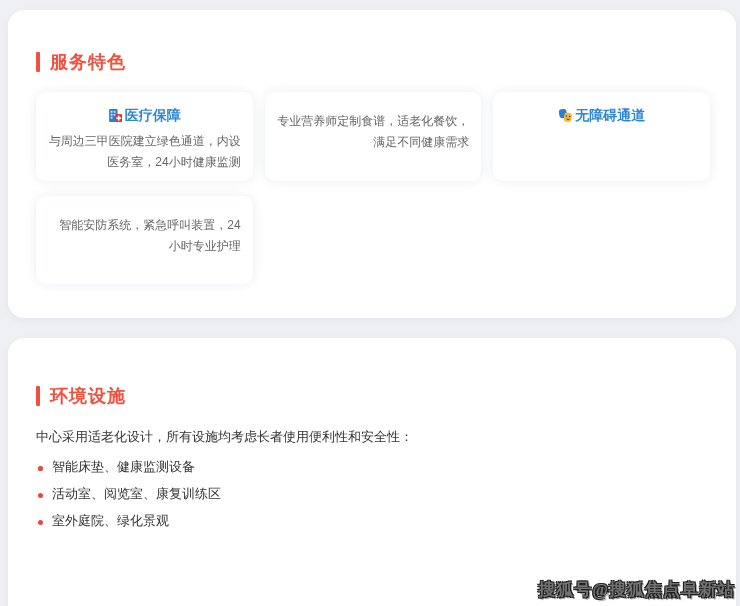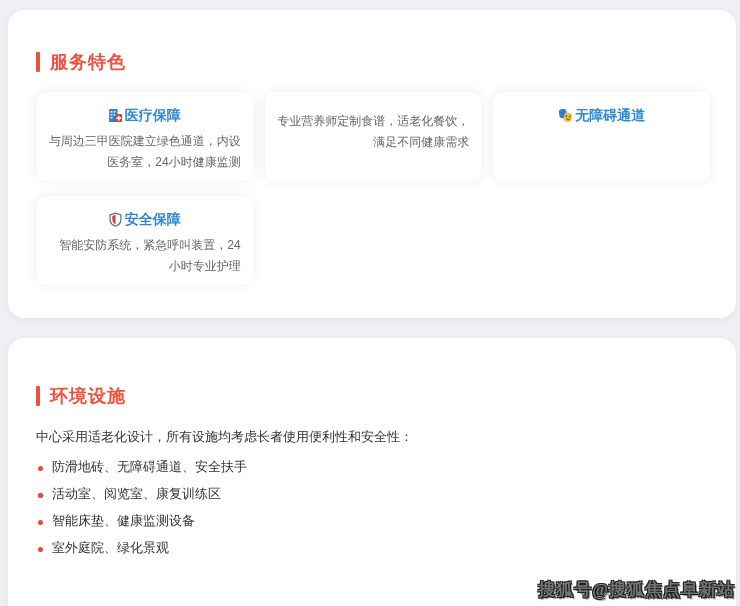--- a/index.html
+++ b/index.html
@@ -118,58 +118,45 @@
             <circle cx="9" cy="8.6" r="0.8" fill="#333"></circle>
             <circle cx="12.4" cy="9.1" r="0.8" fill="#333"></circle>
             <path d="M9.1 11.6 Q10.7 12.8 12.3 11.9" fill="none" stroke="#333" stroke-width="0.9"></path>
           </svg>
         </span>
         <span>无障碍通道</span>
       </div>
     </div>
 
     <div class="feature-card">
-      <div class="card-title">
-        <span>
-          <svg width="15" height="15" viewBox="0 0 16 16">
-            <path d="M8 1.2 L13.8 3.2 V7.8 C13.8 11.6 11.2 14.2 8 15.2 C4.8 14.2 2.2 11.6 2.2 7.8 V3.2 Z" fill="#ffffff" stroke="#5a6b7a" stroke-width="1.3"></path>
-            <path d="M8 3 L4.6 4.2 V7.8 C4.6 10.4 6.1 12.3 8 13.2 Z" fill="#de3c33"></path>
-          </svg>
-        </span>
-        <span>安全保障</span>
-      </div>
       <div class="card-desc">智能安防系统，紧急呼叫装置，24小时专业护理</div>
     </div>
 
   </div>
 </section>
 
 <section class="section" id="facilities-section">
   <div class="sec-heading">
     <span class="sec-bar"></span>
     <h2 class="sec-title">环境设施</h2>
   </div>
 
   <p class="intro-text">中心采用适老化设计，所有设施均考虑长者使用便利性和安全性：</p>
 
   <ul class="facility-list">
     <li class="facility-item">
       <span class="bullet-dot"></span>
-      <span>防滑地砖、无障碍通道、安全扶手</span>
     </li>
     <li class="facility-item">
       <span class="bullet-dot"></span>
+      <span>智能床垫、健康监测设备</span>
     </li>
     <li class="facility-item">
       <span class="bullet-dot"></span>
       <span>活动室、阅览室、康复训练区</span>
-    </li>
-    <li class="facility-item">
-      <span class="bullet-dot"></span>
-      <span>智能床垫、健康监测设备</span>
     </li>
     <li class="facility-item">
       <span class="bullet-dot"></span>
       <span>室外庭院、绿化景观</span>
     </li>
   </ul>
 </section>
 
 <div class="watermark">搜狐号@搜狐焦点阜新站</div>
 

